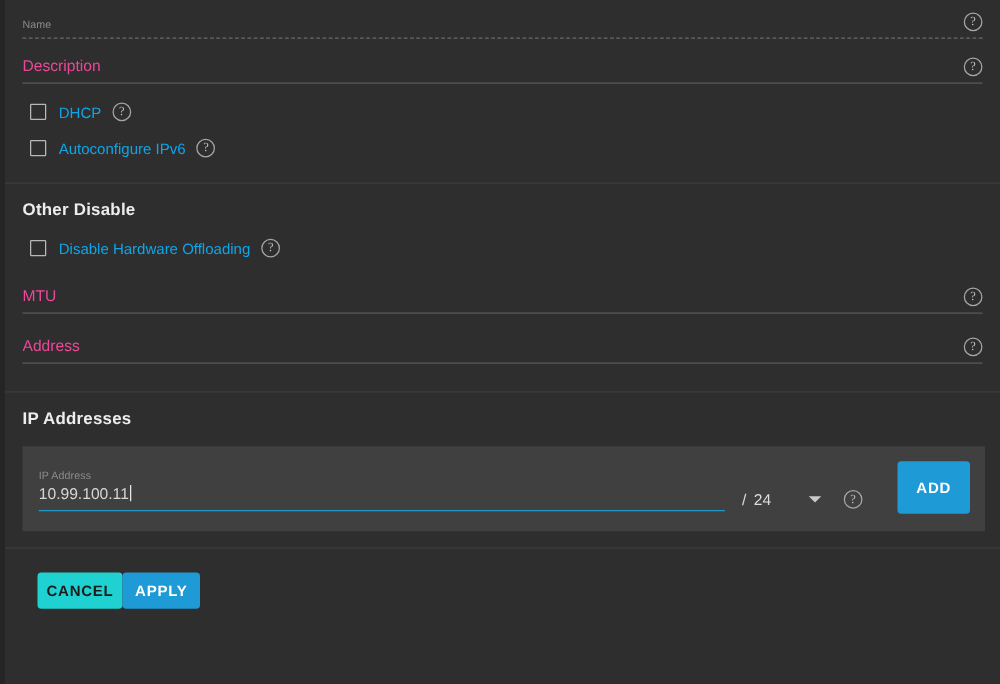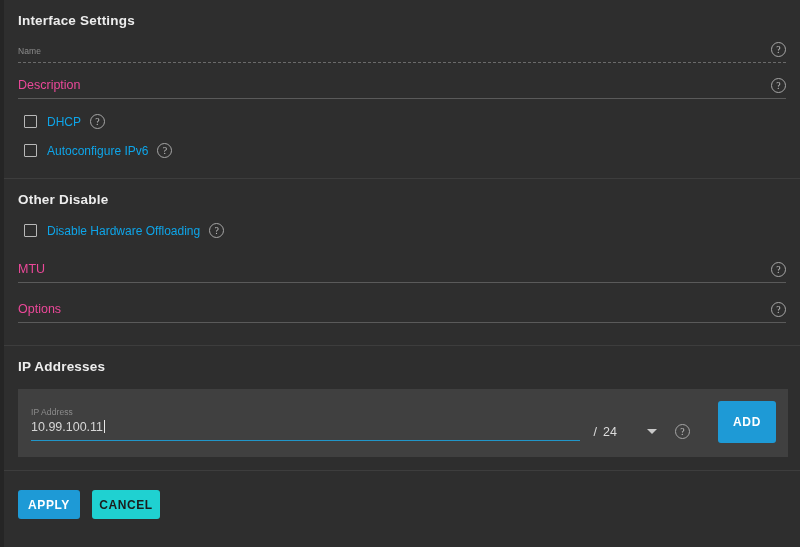--- a/index.html
+++ b/index.html
@@ -224,21 +224,20 @@
     height: 29px;
     margin-left: 12px;
   }
 </style>
 </head>
 <body>
 
 <div class="page">
 
   <div class="section">
-    <div class="section-title">Interface Settings</div>
 
     <div class="field">
       <div class="field-row">
         <div class="field-main">
           <div class="field-label-small">Name</div>
         </div>
         <div class="help-slot">
           <div class="help-icon">?</div>
         </div>
       </div>
@@ -289,21 +288,21 @@
         <div class="help-slot">
           <div class="help-icon">?</div>
         </div>
       </div>
       <div class="underline"></div>
     </div>
 
     <div class="field" style="padding-top:18px;padding-bottom:22px;">
       <div class="field-row">
         <div class="field-main">
-          <div class="field-value placeholder">Options</div>
+          <div class="field-value placeholder">Address</div>
         </div>
         <div class="help-slot">
           <div class="help-icon">?</div>
         </div>
       </div>
       <div class="underline"></div>
     </div>
   </div>
 
   <div class="divider"></div>
@@ -329,17 +328,17 @@
 
       <button class="btn btn-add">ADD</button>
     </div>
 
     <div style="height:13px;"></div>
   </div>
 
   <div class="divider"></div>
 
   <div class="actions">
+    <button class="btn btn-cancel">CANCEL</button>
     <button class="btn btn-apply">APPLY</button>
-    <button class="btn btn-cancel">CANCEL</button>
   </div>
 
 </div>
 
 </body></html>

